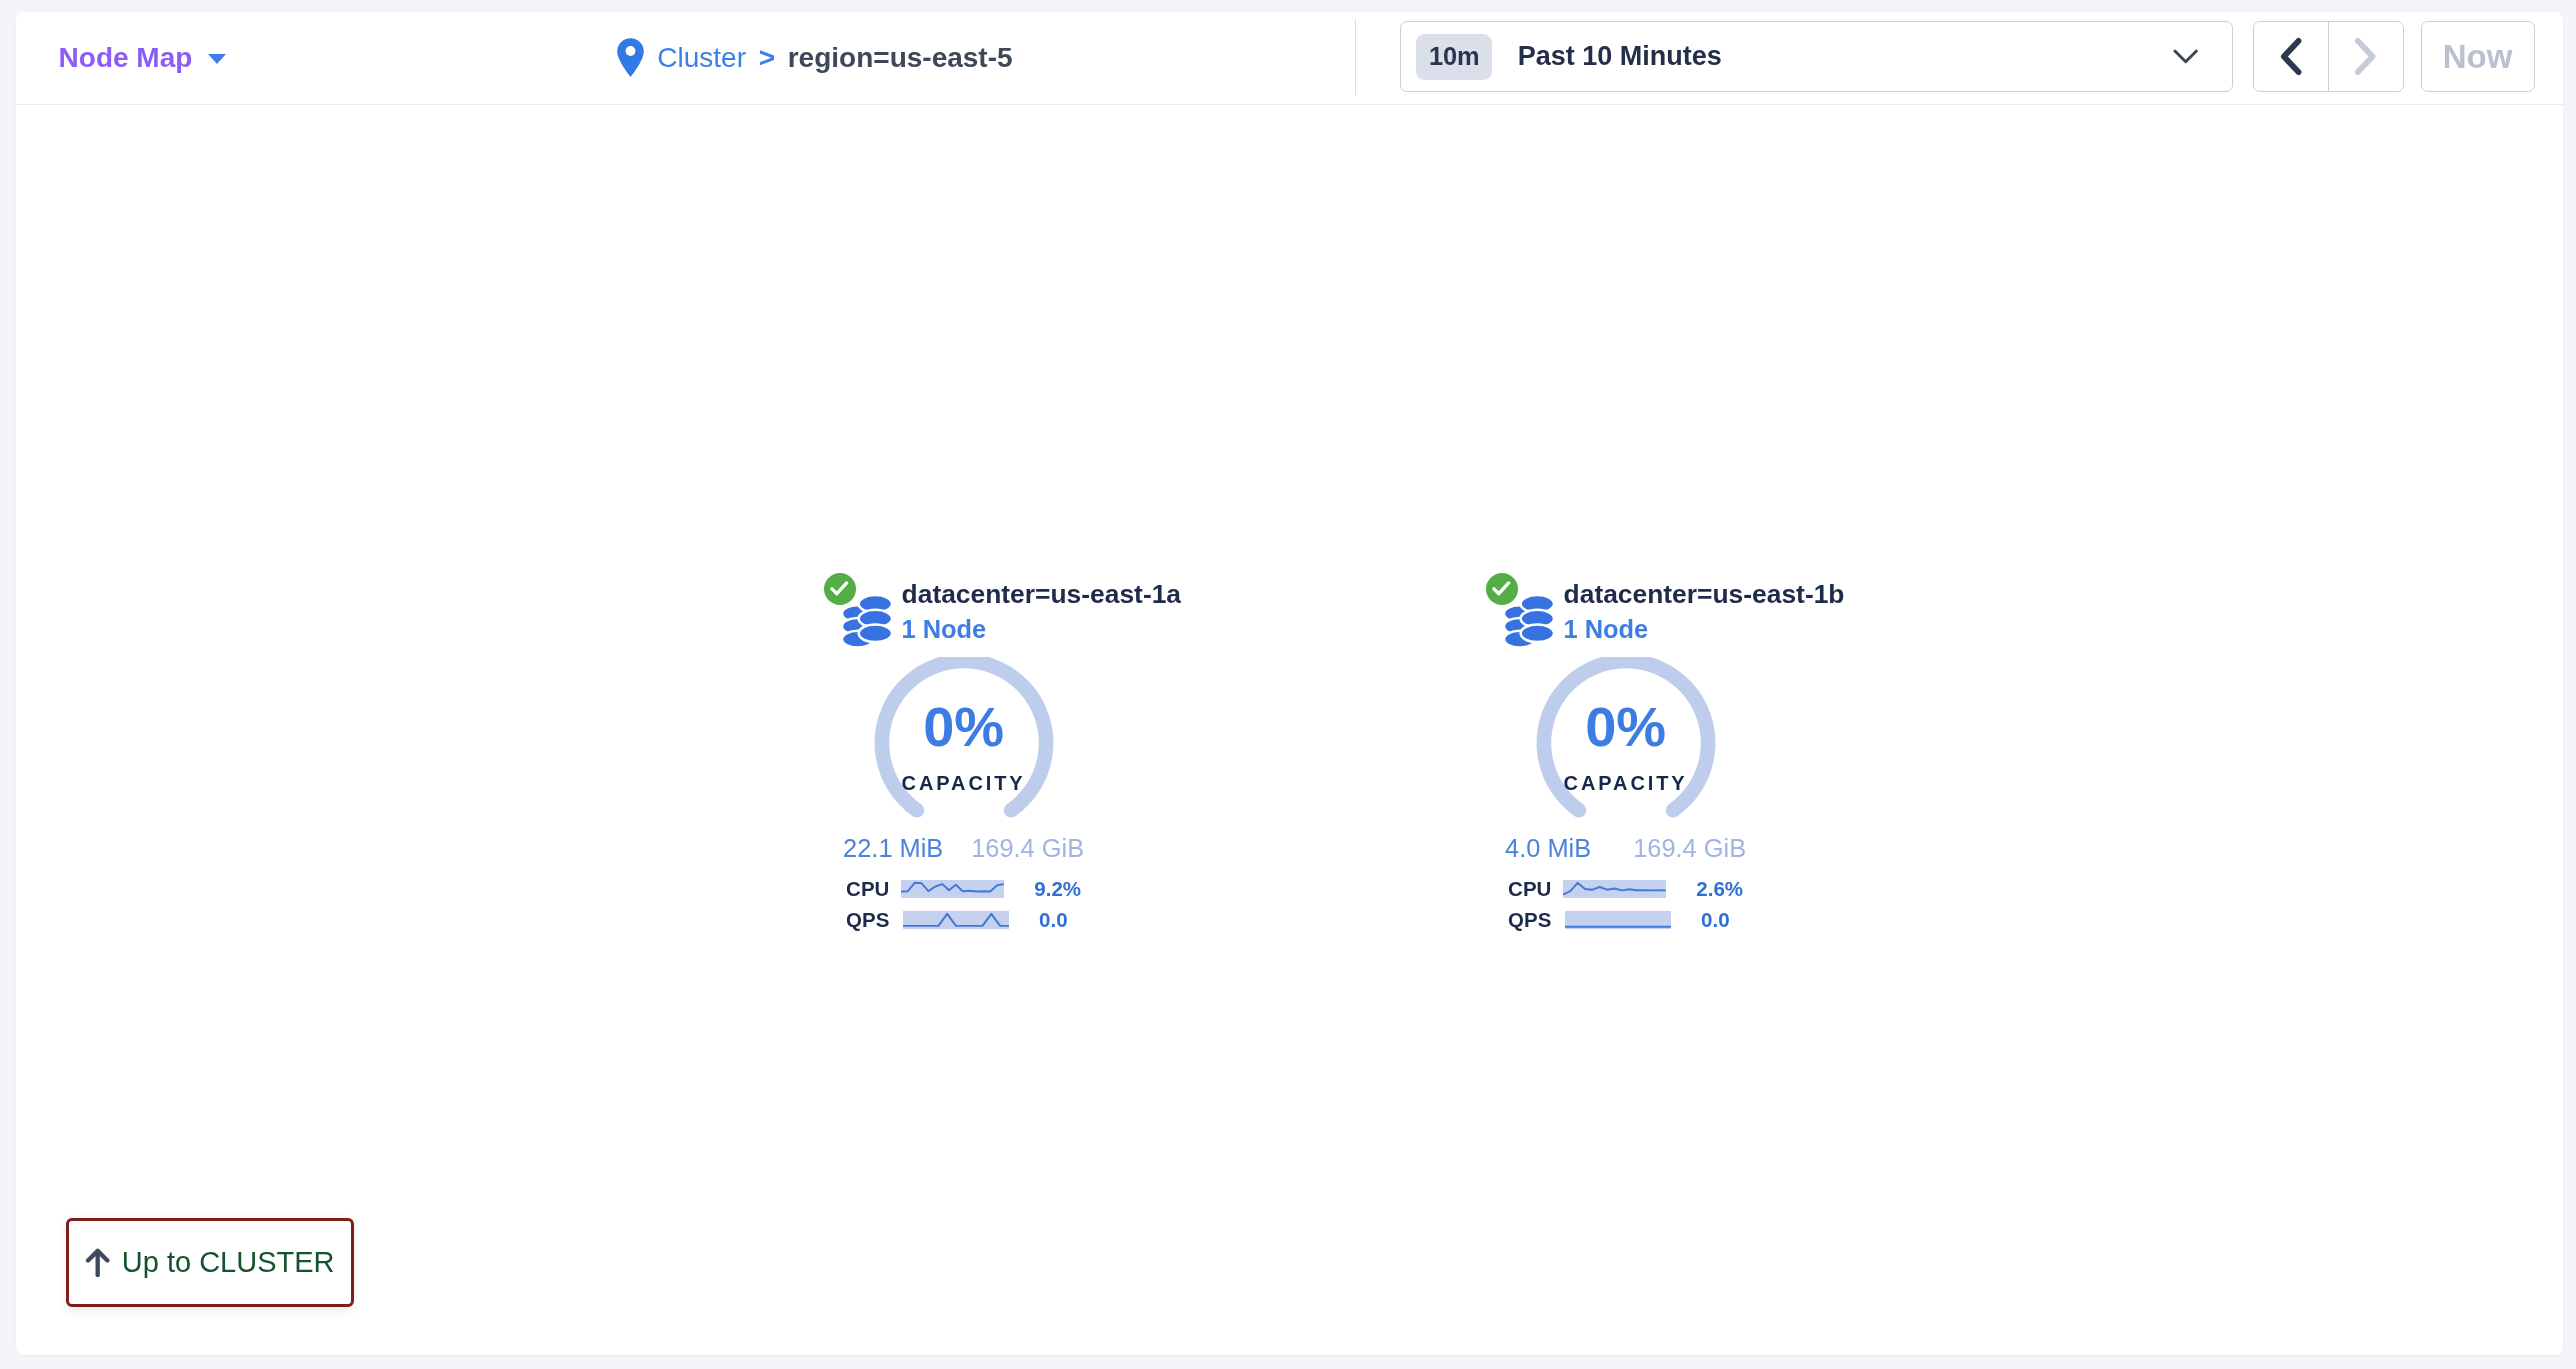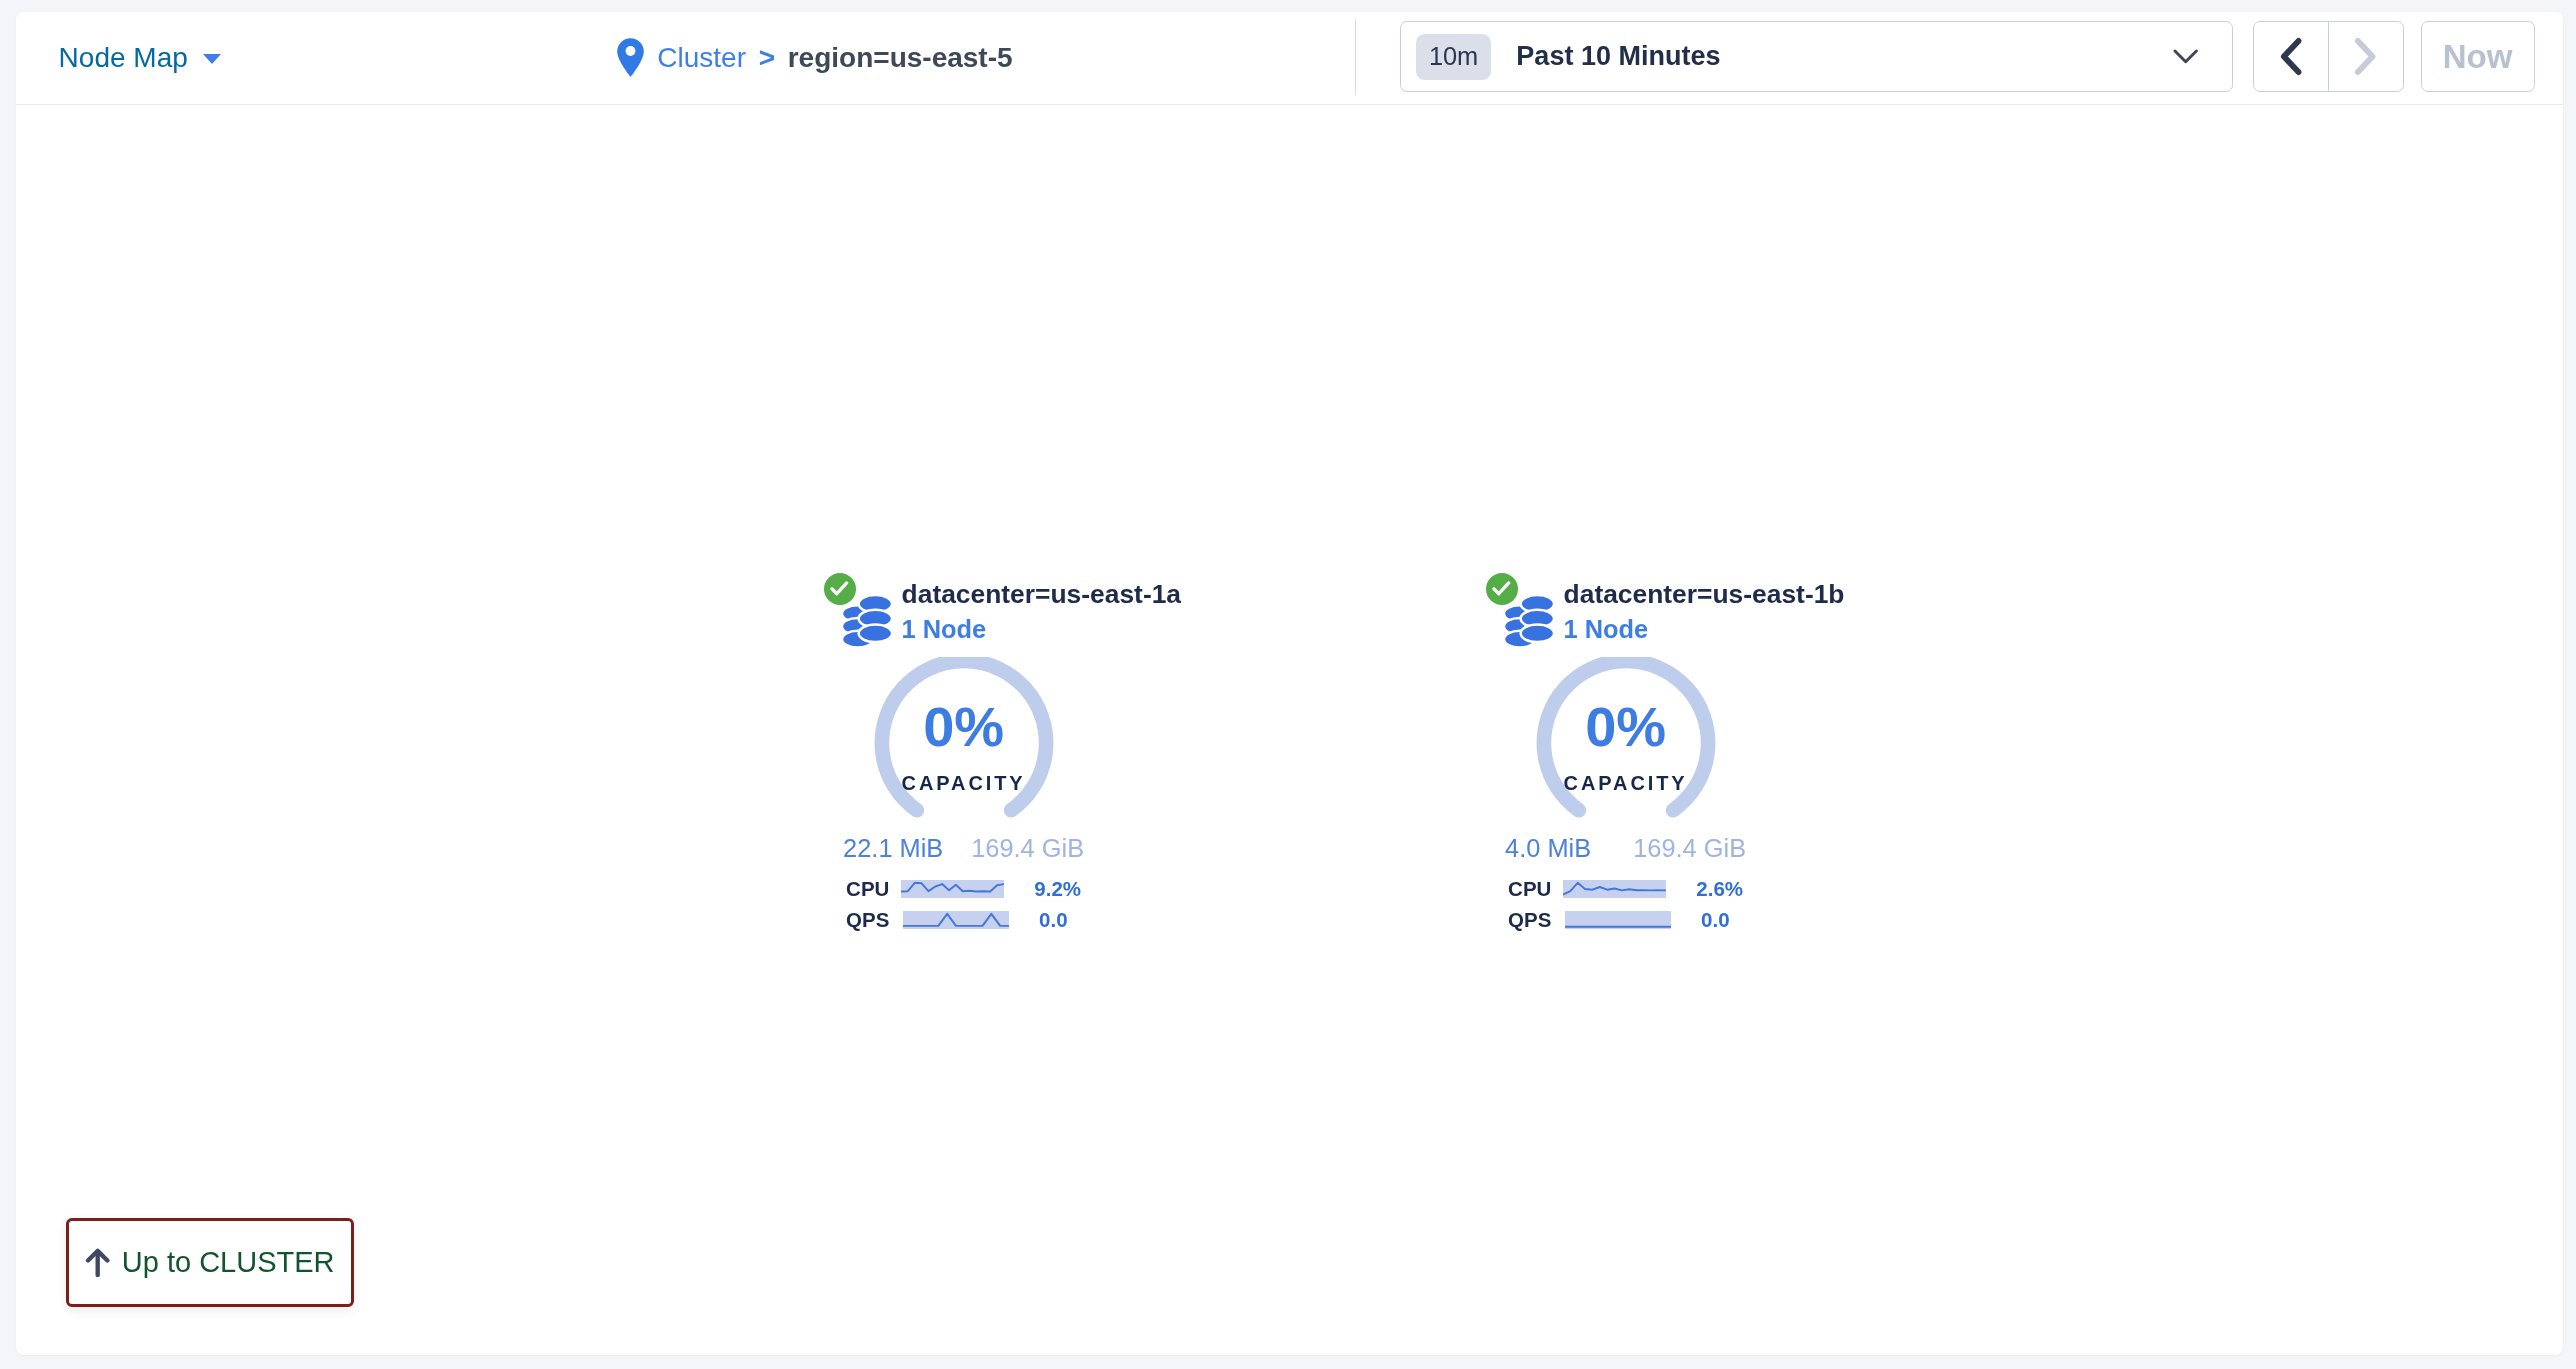--- a/index.html
+++ b/index.html
@@ -20,21 +20,21 @@
   }
   
   .header-row {
     position:absolute; left:0; top:0; right:0; height:92px;
     border-bottom:1px solid #e9ebf2;
   }
   .view-selector {
     position:absolute; left:43px; top:0; height:92px;
     display:flex; align-items:center; gap:15.6px; cursor:pointer;
   }
-  .view-selector-label { color:#0369a1; font-size:28px; }
+  .view-selector-label { color:#8b5cf6; font-size:28px;font-weight:bold; }
   .caret-down {
     width:0; height:0;
     border-left:9.8px solid transparent;
     border-right:9.8px solid transparent;
     border-top:10.8px solid #3e7ee8;
     margin-top:2.9px;
   }
   .breadcrumb {
     position:absolute; left:600px; top:0; height:92px;
     display:flex; align-items:center; gap:12.7px; font-size:28px; white-space:nowrap;
@@ -46,21 +46,21 @@
     position:absolute; left:1339px; top:7.8px; width:1px; height:76px;
     background:#d9dce6;
   }
   .time-dropdown {
     position:absolute; left:1384px; top:9.8px; width:833px; height:71px;
     border:1px solid #c9cede; border-radius:6.8px; background:#fff;
     display:flex; align-items:center; cursor:pointer; box-sizing:border-box;
   }
   .time-badge {
     margin-left:15.6px; background:#dbdfe9; color:#2a3550;
-    font-weight:normal; font-size:25.4px; padding:8.8px 12.7px; border-radius:8.8px;
+    font-weight:bold; font-size:25.4px; padding:8.8px 12.7px; border-radius:8.8px;
   }
   .time-label { margin-left:25.4px; color:#232f49; font-weight:bold; font-size:27px; }
   .time-chevron { position:absolute; right:33px; top:27px; }
   .nav-arrows {
     position:absolute; left:2237px; top:9.8px; width:151px; height:71px;
     border:1px solid #c9cede; border-radius:6.8px; background:#fff;
     display:flex; box-sizing:border-box;
   }
   .nav-prev, .nav-next { flex:1; display:flex; align-items:center; justify-content:center; }
   .nav-prev { border-right:1px solid #c9cede; cursor:pointer; }

